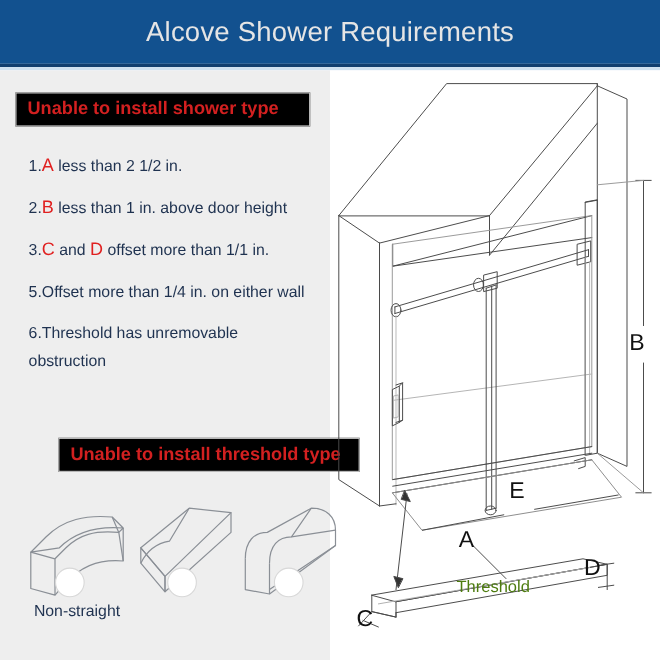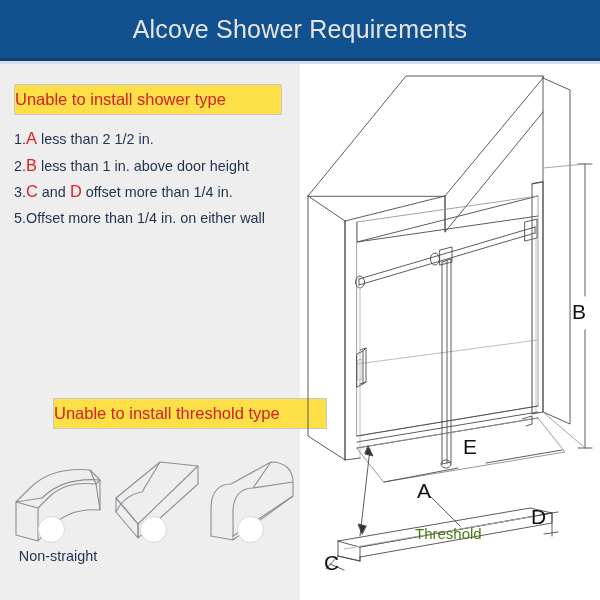--- a/index.html
+++ b/index.html
@@ -30,43 +30,45 @@
     background:#eeeeee;
   }
   .right-panel{
     position:absolute;left:300px;top:64px;width:300px;height:536px;
     background:#ffffff;
   }
 
   
   .callout{
     position:absolute;
-    background:#fde047;
+    background:#000000;
     border:1px solid #c9c9c9;
     box-sizing:border-box;
     display:flex;align-items:center;
+    padding-left:10px;
+    font-weight:bold;
   }
   .callout-text{
     color:#d32020;font-size:16.5px;white-space:nowrap;
     font-family:"Liberation Sans", sans-serif;
   }
   #callout-shower{left:14px;top:84px;width:268px;height:31px;}
   #callout-threshold{left:14px;top:398px;width:274px;height:31px;margin-left:39px;}
 
   
   .req-list{
     position:absolute;left:14px;top:126px;width:280px;
     color:#1f3250;font-size:14.4px;line-height:25.5px;
     font-family:"Liberation Sans", sans-serif;
   }
-  .req-item{margin:0;padding:0;}
+  .req-item{margin:12px;padding:0;}
   .req-letter{color:#e02020;font-size:16.4px;font-weight:400;}
 
   
-  .shape-row{position:absolute;left:0;top:440px;width:300px;height:160px;}
+  .shape-row{position:absolute;left:12px;top:440px;width:300px;height:160px;}
   .shape-cell{position:absolute;top:0;width:100px;height:160px;}
   #shape-cell-0{left:8px;}
   #shape-cell-1{left:108px;}
   #shape-cell-2{left:205px;}
   .shape-svg{position:absolute;left:0;top:0;}
   .shape-label{
     position:absolute;top:108px;left:0;width:100%;
     text-align:center;color:#1f3250;font-size:14.4px;white-space:nowrap;
     font-family:"Liberation Sans", sans-serif;
   }
@@ -117,24 +119,27 @@
   </div>
 
   <div class="req-list">
     <div class="req-item">
       <span>1.</span><span class="req-letter">A</span><span> less than 2 1/2 in.</span>
     </div>
     <div class="req-item">
       <span>2.</span><span class="req-letter">B</span><span> less than 1 in. above door height</span>
     </div>
     <div class="req-item">
-      <span>3.</span><span class="req-letter">C</span><span> and </span><span class="req-letter">D</span><span> offset more than 1/4 in.</span>
+      <span>3.</span><span class="req-letter">C</span><span> and </span><span class="req-letter">D</span><span> offset more than 1/1 in.</span>
     </div>
     <div class="req-item">
       <span>5.</span><span>Offset more than 1/4 in. on either wall</span>
+    </div>
+    <div class="req-item">
+      <span>6.</span><span>Threshold has unremovable obstruction</span>
     </div>
   </div>
 
   <div class="callout" id="callout-threshold">
     <span class="callout-text">Unable to install threshold type</span>
   </div>
 
   <div class="shape-row">
 
     <div class="shape-cell" id="shape-cell-0">

